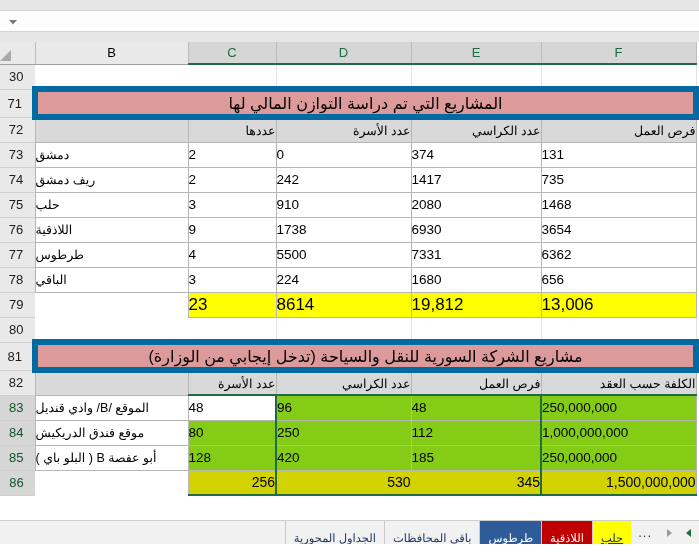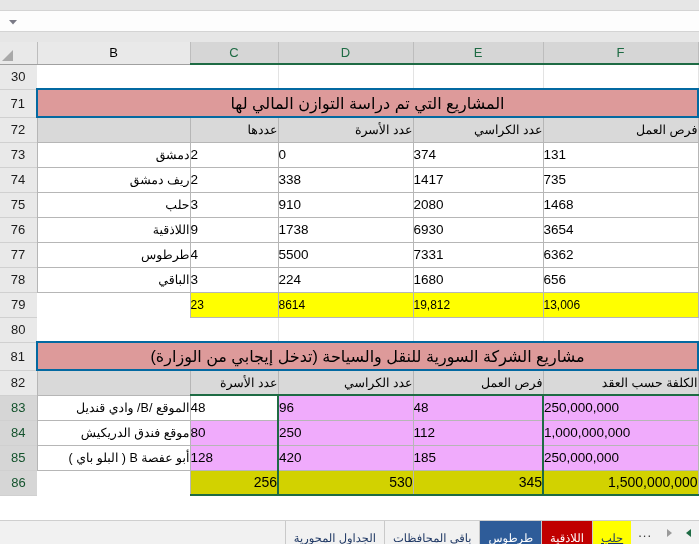--- a/index.html
+++ b/index.html
@@ -130,42 +130,42 @@
     border-right: 1px solid #e3e3e3;
     background: #fff;
     height: 25px;
   }
   td.blankrow {
     border: none;
     background: #fff;
     height: 25px;
   }
   td.num  { text-align: left;  direction: ltr; }
-  td.lbl  { text-align: right;  direction: rtl; font-weight: bold; font-size: 12.5px; }
+  td.lbl  { text-align: left;  direction: rtl; font-weight: bold; font-size: 12.5px; }
   td.colh { text-align: right; font-weight: bold; font-size: 12.5px; background: #d9d9d9; }
   td.empty-b { background: #d9d9d9; }
 
   td.title {
     background: #dd9a9a;
     text-align: center;
     font-weight: bold;
     font-size: 16px;
     color: #000;
     height: 28px;
-    border: 2px solid #0369a1;
+    border: 6px solid #0369a1;
   }
   td.totalY {
     background: #ffff00;
     font-weight: bold;
     text-align: left;
     direction: ltr;
-    font-size: 12px;
-  }
-  
-  td.selshade { background: #f0abfc; }
+    font-size: 17px;
+  }
+  
+  td.selshade { background: #84cc16; }
   td.totalOlive {
     background: #d2d200;
     font-weight: bold;
     text-align: right;
     direction: ltr;
     font-size: 14px;
   }
   td.activecell {
     background: #ffffff;
     outline: none;
@@ -290,21 +290,21 @@
       <td class="cell num">131</td>
       <td class="cell num">374</td>
       <td class="cell num">0</td>
       <td class="cell num">2</td>
       <td class="cell lbl">دمشق</td>
       <td class="rowhdr">73</td>
     </tr>
     <tr>
       <td class="cell num">735</td>
       <td class="cell num">1417</td>
-      <td class="cell num">338</td>
+      <td class="cell num">242</td>
       <td class="cell num">2</td>
       <td class="cell lbl">ريف دمشق</td>
       <td class="rowhdr">74</td>
     </tr>
     <tr>
       <td class="cell num">1468</td>
       <td class="cell num">2080</td>
       <td class="cell num">910</td>
       <td class="cell num">3</td>
       <td class="cell lbl">حلب</td>

